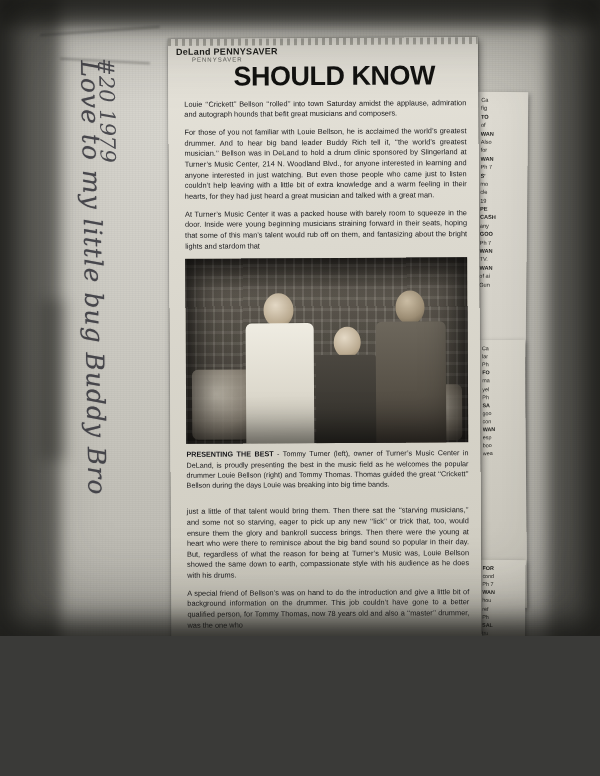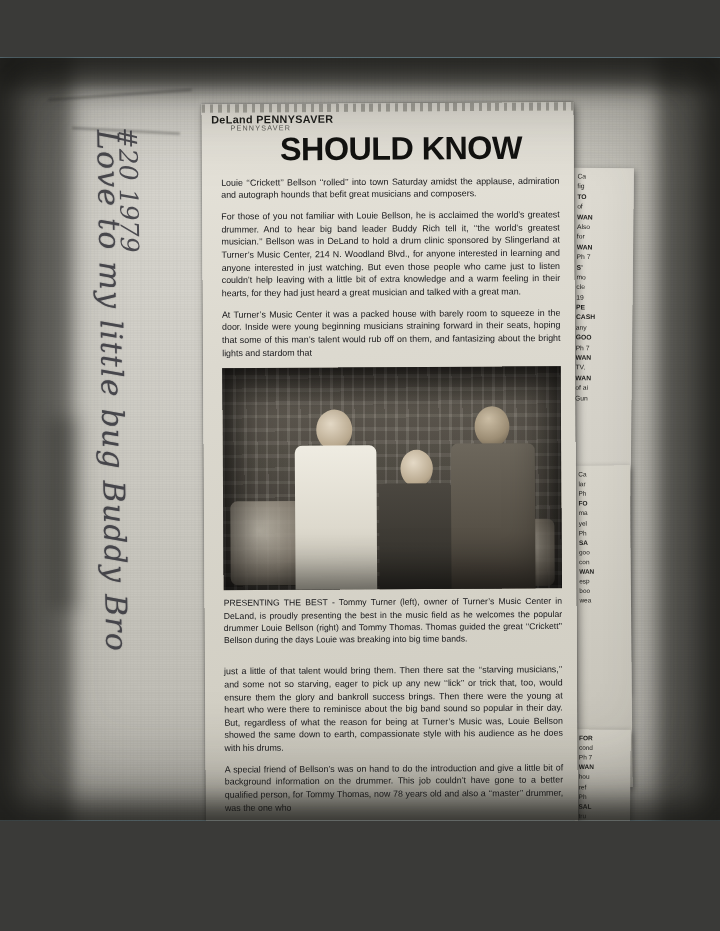--- a/index.html
+++ b/index.html
@@ -5,23 +5,22 @@
   html, body {
     margin: 0;
     padding: 0;
     background: #3a3a38;
   }
   #page {
     position: relative;
     width: 600px;
     height: 636px;
     overflow: hidden;
-    background: #7dd3fc;
+    background: #84cc16;
     font-family: "Liberation Sans", sans-serif;
-    margin-top: 48px;
   }
   
   .paper-base {
     position: absolute;
     inset: 0;
     background:
       radial-gradient(ellipse at 30% 20%, #d8d6cf 0%, #c6c4bc 45%, #a9a7a0 100%);
   }
   .paper-grain {
     position: absolute;
@@ -146,21 +145,21 @@
     position:absolute; inset:0;
     box-shadow: inset 0 0 34px 10px rgba(0,0,0,.55);
   }
   .caption {
     padding: 0 12px 8px 16px;
     font-size: 7.2px;
     line-height: 1.42;
     color: #17171a;
     text-align: justify;
   }
-  .caption b { font-weight: normal; }
+  .caption b { font-weight: bold; }
   
   .side-col {
     position: absolute;
     left: 476px;
     top: 92px;
     width: 44px;
     height: 430px;
     background: linear-gradient(180deg, #dedbd2 0%, #cbc8bf 100%);
     font-size: 5.6px;
     line-height: 1.5;

